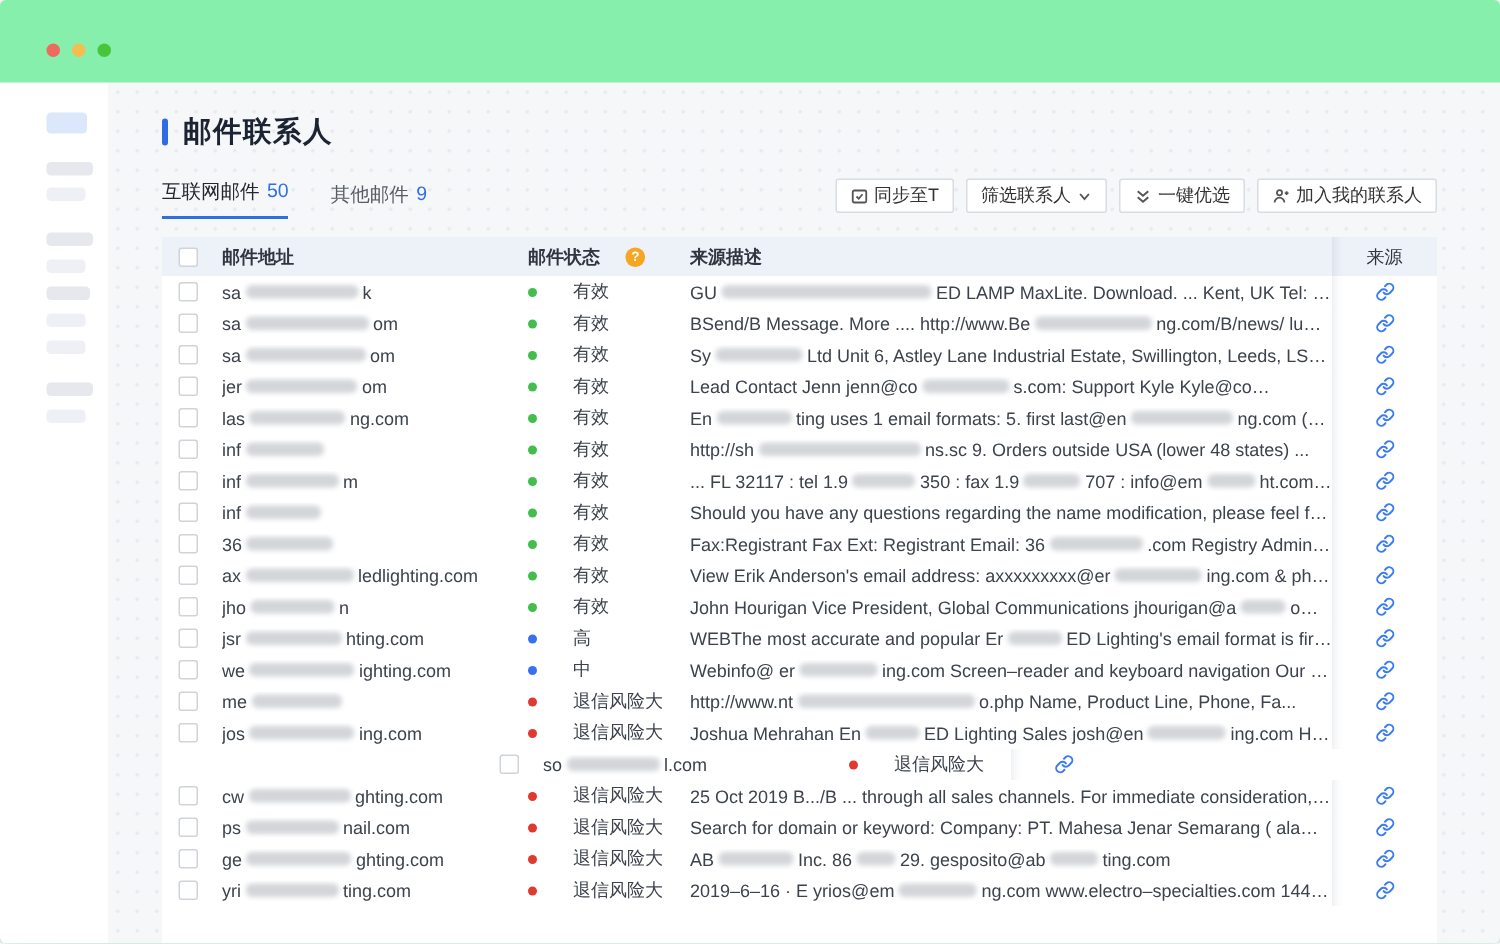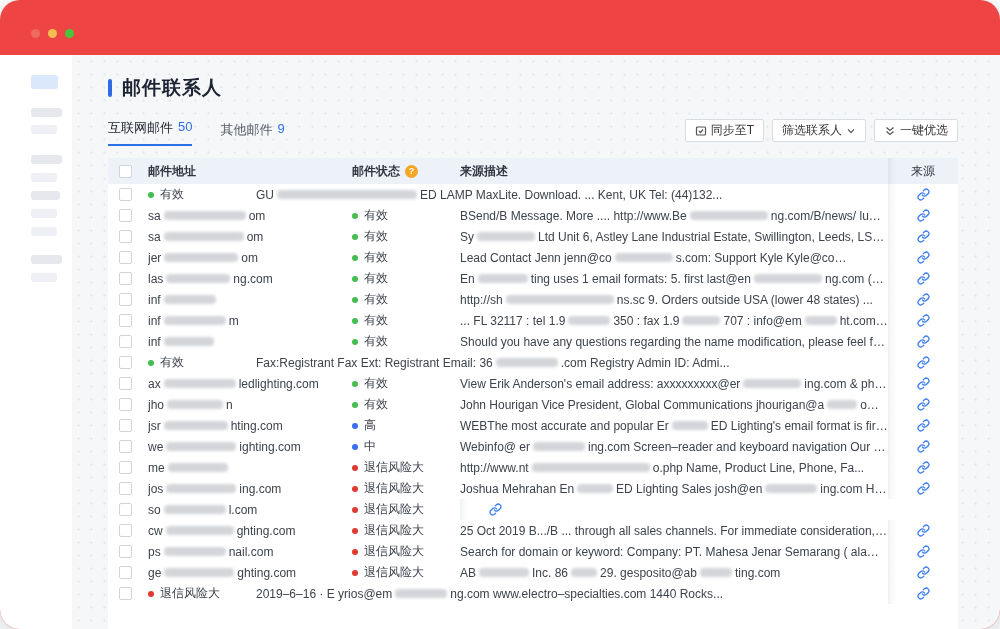--- a/index.html
+++ b/index.html
@@ -1,17 +1,17 @@
 <!DOCTYPE html>
 <html><head>
 <meta charset="utf-8">
 <style>
   * { margin:0; padding:0; box-sizing:border-box; }
   html,body { width:1000px; height:629px; background:#fff; font-family:"Liberation Sans","DejaVu Sans",sans-serif; }
-  .window { position:relative; width:1000px; height:629px; background:#ef4444; border-radius:20px; overflow:hidden;
+  .window { position:relative; width:1000px; height:629px; background:#86efac; border-radius:4px; overflow:hidden;
             box-shadow:0 8px 30px rgba(30,40,60,.22), 0 0 0 1px rgba(0,0,0,.04); }
   
   .traffic { position:absolute; top:29px; left:31px; display:flex; gap:8px; }
   .traffic .dot { width:9px; height:9px; border-radius:50%; }
   
   .sidebar { position:absolute; left:0; top:55px; bottom:0; width:72px; background:#fff; }
   .sidebar .ph { margin-left:31px; border-radius:3px; }
   
   .main { position:absolute; left:72px; top:55px; right:0; bottom:0; background:#f6f7f9;
           background-image:radial-gradient(circle,#e7eaf1 1px,transparent 1.2px); background-size:13px 13px;
@@ -23,26 +23,26 @@
   .tab { font-size:13px; color:#565b66; padding-bottom:7px; margin-right:28px; cursor:pointer; display:flex; gap:5px; }
   .tab .cnt { color:#2f6fe4; }
   .tab.active { color:#23272f; font-weight:normal; border-bottom:2px solid #2f6fe4; }
   .toolbar { margin-left:auto; display:flex; gap:8px; padding-bottom:4px; }
   .btn { display:flex; align-items:center; gap:4px; height:23px; padding:0 9px; background:#fff;
          border:1px solid #d8dce3; border-radius:2px; font-size:12px; color:#333; cursor:pointer; white-space:nowrap; }
   .btn svg { display:block; }
   .btn .glyph { font-size:11px; color:#555; line-height:1; }
   
   .table-wrap { margin-top:12px; background:#fff; flex:1; display:flex; flex-direction:column; overflow:hidden; }
-  .thead, .trow { display:flex; align-items:center; }
+  .thead, .trow { display:flex; align-items:center;justify-content:center; }
   .thead { background:#edf1f8; height:26px; font-size:12px; font-weight:bold; color:#303540; flex:none; }
   .trow { height:21px; font-size:12px; color:#3d434c; background:#fff; flex:none; }
   .c-check { width:40px; flex:none; display:flex; align-items:center; padding-left:11px; }
   .c-email { width:204px; flex:none; overflow:hidden; white-space:nowrap; }
-  .c-status { width:108px; flex:none; display:flex; align-items:center; gap:6px; overflow:hidden; white-space:nowrap; }
+  .c-status { width:108px; flex:none; display:flex; align-items:center; gap:24px; overflow:hidden; white-space:nowrap; }
   .c-desc { flex:1; min-width:0; overflow:hidden; white-space:nowrap; text-overflow:ellipsis; }
   .c-source { width:70px; flex:none; display:flex; justify-content:center; align-items:center;
               box-shadow:inset 8px 0 8px -8px rgba(31,56,88,.14); align-self:stretch; }
   .checkbox { width:13px; height:13px; border:1px solid #cfd3da; border-radius:2px; background:#fff; cursor:pointer; }
   .help { width:13px; height:13px; border-radius:50%; background:#f6a623; color:#fff; font-size:9px; font-weight:bold;
           display:inline-flex; align-items:center; justify-content:center; margin-left:5px; }
   .dot6 { width:6px; height:6px; border-radius:50%; flex:none; }
   .blur { display:inline-block; height:9px; border-radius:4px; background:#d3d5d9; filter:blur(1.6px);
           vertical-align:middle; margin:0 3px 1px 3px; }
   .link-ic { cursor:pointer; display:flex; }
@@ -108,41 +108,52 @@
         </div>
         <div class="btn">
           <span class="glyph">
             <svg width="12" height="12" viewBox="0 0 24 24" fill="none" stroke="#555" stroke-width="2.6">
               <polyline points="5,5 12,11 19,5"></polyline>
                 <polyline points="5,13 12,19 19,13"></polyline>
               </svg>
           </span>
           <span>一键优选</span>
         </div>
+        <div class="btn">
+          <span class="glyph">
+            <svg width="12" height="12" viewBox="0 0 24 24" fill="none" stroke="#555" stroke-width="2.4">
+              <circle cx="10" cy="7" r="3.4"></circle>
+                <path d="M3.5 20c0-3.6 2.9-6.5 6.5-6.5s6.5 2.9 6.5 6.5"></path>
+              <path d="M17 7.5h5M19.5 5v5"></path>
+              </svg>
+          </span>
+          <span>加入我的联系人</span>
+        </div>
       </div>
     </div>
 
     <div class="table-wrap">
       <div class="thead">
         <div class="c-check">
             <span class="checkbox"></span>
           </div>
         <div class="c-email">邮件地址</div>
-        <div class="c-status" style="gap:0;">
+        <div class="c-status" style="gap:12px;">
           <span>邮件状态</span>
           <span class="help">?</span>
         </div>
         <div class="c-desc">来源描述</div>
         <div class="c-source" style="font-weight:normal;">来源</div>
       </div>
       <div id="tbody">
           <div class="trow">
             <div class="c-check">
               <span class="checkbox"></span>
             </div>
+            <div class="c-email"><span>sa</span><span class="blur" style="width: 75px;"></span><span>k</span></div>
             <div class="c-status">
               <span class="dot6" style="background: rgb(68, 189, 79);"></span>
               <span>有效</span>
             </div>
             <div class="c-desc"><span>GU</span><span class="blur" style="width: 140px;"></span><span>ED LAMP MaxLite. Download. ... Kent, UK Tel: (44)132...</span></div>
             <div class="c-source">
               <span class="link-ic">
                 <svg width="13" height="13" viewBox="0 0 24 24" fill="none" stroke="#3b7cf0" stroke-width="2.4" stroke-linecap="round">
                   <path d="M10 13a5 5 0 0 0 7.54.54l3-3a5 5 0 0 0-7.07-7.07l-1.72 1.71"></path>
                   <path d="M14 11a5 5 0 0 0-7.54-.54l-3 3a5 5 0 0 0 7.07 7.07l1.71-1.71"></path>
@@ -280,20 +291,21 @@
                   <path d="M10 13a5 5 0 0 0 7.54.54l3-3a5 5 0 0 0-7.07-7.07l-1.72 1.71"></path>
                   <path d="M14 11a5 5 0 0 0-7.54-.54l-3 3a5 5 0 0 0 7.07 7.07l1.71-1.71"></path>
                 </svg>
               </span>
             </div>
           </div>
           <div class="trow">
             <div class="c-check">
               <span class="checkbox"></span>
             </div>
+            <div class="c-email"><span>36</span><span class="blur" style="width: 58px;"></span></div>
             <div class="c-status">
               <span class="dot6" style="background: rgb(68, 189, 79);"></span>
               <span>有效</span>
             </div>
             <div class="c-desc"><span>Fax:Registrant Fax Ext: Registrant Email: 36</span><span class="blur" style="width: 62px;"></span><span>.com Registry Admin ID: Admi...</span></div>
             <div class="c-source">
               <span class="link-ic">
                 <svg width="13" height="13" viewBox="0 0 24 24" fill="none" stroke="#3b7cf0" stroke-width="2.4" stroke-linecap="round">
                   <path d="M10 13a5 5 0 0 0 7.54.54l3-3a5 5 0 0 0-7.07-7.07l-1.72 1.71"></path>
                   <path d="M14 11a5 5 0 0 0-7.54-.54l-3 3a5 5 0 0 0 7.07 7.07l1.71-1.71"></path>
@@ -487,20 +499,21 @@
                   <path d="M10 13a5 5 0 0 0 7.54.54l3-3a5 5 0 0 0-7.07-7.07l-1.72 1.71"></path>
                   <path d="M14 11a5 5 0 0 0-7.54-.54l-3 3a5 5 0 0 0 7.07 7.07l1.71-1.71"></path>
                 </svg>
               </span>
             </div>
           </div>
           <div class="trow">
             <div class="c-check">
               <span class="checkbox"></span>
             </div>
+            <div class="c-email"><span>yri</span><span class="blur" style="width: 62px;"></span><span>ting.com</span></div>
             <div class="c-status">
               <span class="dot6" style="background: rgb(224, 57, 47);"></span>
               <span>退信风险大</span>
             </div>
             <div class="c-desc"><span>2019–6–16 · E yrios@em</span><span class="blur" style="width: 52px;"></span><span>ng.com www.electro–specialties.com 1440 Rocks...</span></div>
             <div class="c-source">
               <span class="link-ic">
                 <svg width="13" height="13" viewBox="0 0 24 24" fill="none" stroke="#3b7cf0" stroke-width="2.4" stroke-linecap="round">
                   <path d="M10 13a5 5 0 0 0 7.54.54l3-3a5 5 0 0 0-7.07-7.07l-1.72 1.71"></path>
                   <path d="M14 11a5 5 0 0 0-7.54-.54l-3 3a5 5 0 0 0 7.07 7.07l1.71-1.71"></path>

